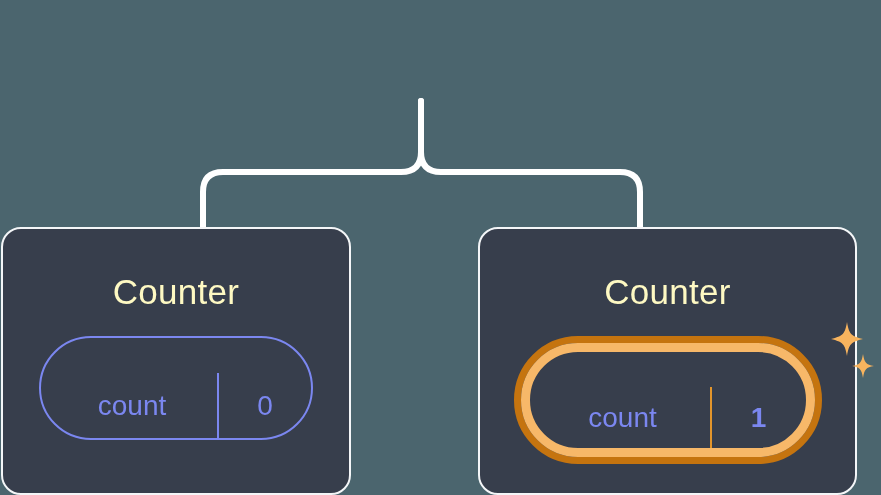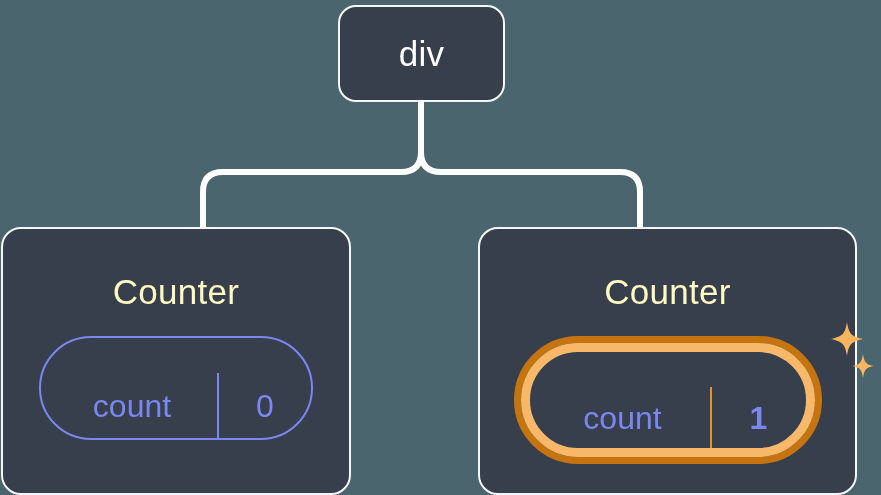--- a/index.html
+++ b/index.html
@@ -93,21 +93,21 @@
     height: 104px;
     border: 2px solid #7b87f0;
     border-radius: 52px;
     background: transparent;
   }
   .pill-key, .pill-val {
     display: flex;
     align-items: center;
     justify-content: center;
     color: #7b87f0;
-    font-size: 32px;
+    font-size: 28px;
     font-weight: 400;
     line-height: 1;
     margin-top: 35px;
   }
   .pill-key {
     width: 170px;
     padding-left: 6px;
   }
   .pill-val {
     width: 92px;
@@ -163,23 +163,20 @@
              Q 203 172 203 192
              L 203 228" fill="none" stroke="#ffffff" stroke-width="6" stroke-linecap="round" stroke-linejoin="round"></path>
     <path d="M 421 101
              L 421 152
              Q 421 172 441 172
              L 620 172
              Q 640 172 640 192
              L 640 228" fill="none" stroke="#ffffff" stroke-width="6" stroke-linecap="round" stroke-linejoin="round"></path>
   </svg>
 
-  <div class="node node-root">
-    <span class="node-title">div</span>
-  </div>
 
   <div class="node node-child node-child-left">
     <span class="node-title">Counter</span>
 
     <div class="pill-wrap">
       <div class="pill">
         <span class="pill-key">count</span>
         <span class="pill-val">0</span>
       </div>
     </div>

